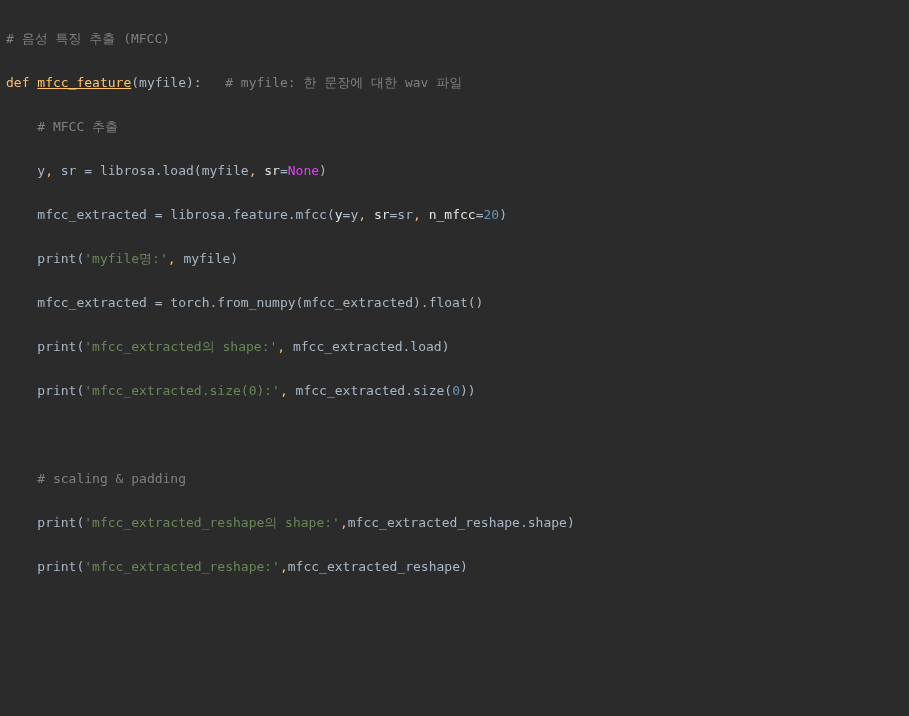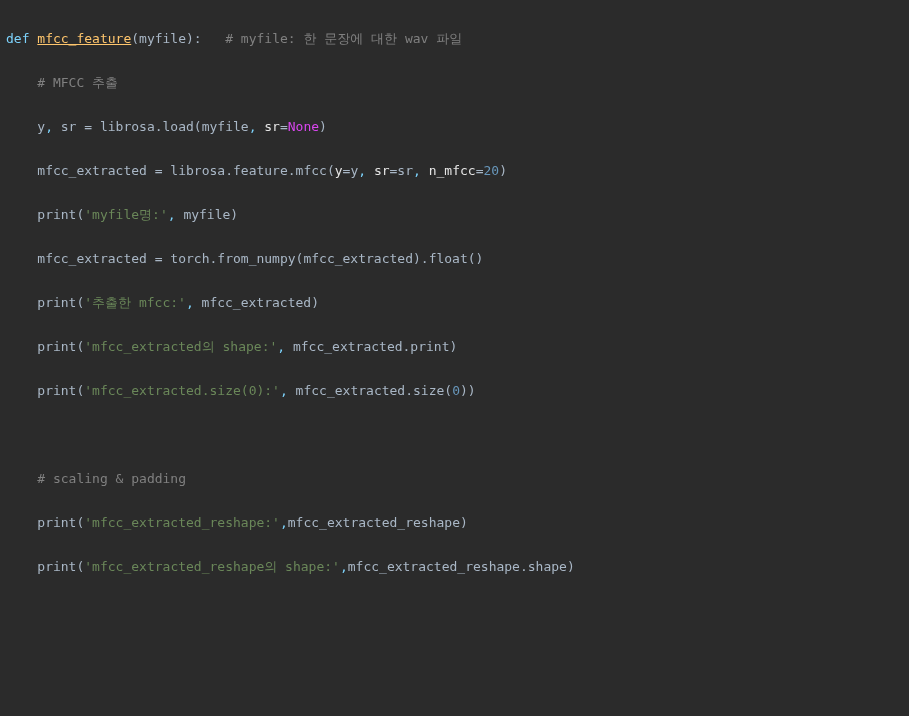--- a/index.html
+++ b/index.html
@@ -10,47 +10,47 @@
     line-height: 22px;
     color: #a9b7c6;
     width: 909px;
     height: 716px;
     overflow: hidden;
     padding: 6px 0 0 6px;
   }
   .code { white-space: pre; }
   .line { display: block; }
   .cm { color: #808080; }
-  .kw { color: #7dd3fc; }
+  .kw { color: #fdba74; }
   .fn { color: #ffc66d; text-decoration: underline; }
   .st { color: #6a8759; }
   .num { color: #6897bb; }
   .pa { color: #a9b7c6; }
   .kwarg { color: #e5e5e5; }
   .non { color: #d946ef; }
   .warn { text-decoration-style: wavy; text-decoration-color: #808080; }
   .tok { display: inline; }
 </style>
 </head>
 <body>
 
 <div class="code">
+<span class="line"><span class="cm tok"># 음성 특징 추출 (MFCC)</span></span>
 <span class="line"><span class="kw tok">def </span><span class="fn tok">mfcc_feature</span><span class="tok">(</span><span class="pa tok warn">myfile</span><span class="tok">):   </span><span class="cm tok"># </span><span class="cm tok warn">myfile</span><span class="cm tok">: 한 문장에 대한 wav 파일</span></span>
 <span class="line"><span class="cm tok">    # MFCC 추출</span></span>
 <span class="line"><span class="tok">    y</span><span class="kw tok">, </span><span class="tok">sr = librosa.load(myfile</span><span class="kw tok">, </span><span class="kwarg tok">sr</span><span class="tok">=</span><span class="non tok">None</span><span class="tok">)</span></span>
 <span class="line"><span class="tok">    mfcc_extracted = librosa.feature.mfcc(</span><span class="kwarg tok">y</span><span class="tok">=y</span><span class="kw tok">, </span><span class="kwarg tok">sr</span><span class="tok">=sr</span><span class="kw tok">, </span><span class="kwarg tok">n_mfcc</span><span class="tok">=</span><span class="num tok">20</span><span class="tok">)</span></span>
 <span class="line"><span class="tok">    print(</span><span class="st tok">'</span><span class="st tok warn">myfile명</span><span class="st tok">:'</span><span class="kw tok">, </span><span class="tok">myfile)</span></span>
 <span class="line"><span class="tok">    mfcc_extracted = torch.from_numpy(mfcc_extracted).float()</span></span>
-<span class="line"><span class="tok">    print(</span><span class="st tok">'추출한 mfcc:'</span><span class="kw tok">, </span><span class="tok">mfcc_extracted)</span></span>
-<span class="line"><span class="tok">    print(</span><span class="st tok">'</span><span class="st tok warn">mfcc_extracted의</span><span class="st tok"> shape:'</span><span class="kw tok">, </span><span class="tok">mfcc_extracted.print)</span></span>
+<span class="line"><span class="tok">    print(</span><span class="st tok">'</span><span class="st tok warn">mfcc_extracted의</span><span class="st tok"> shape:'</span><span class="kw tok">, </span><span class="tok">mfcc_extracted.load)</span></span>
 <span class="line"><span class="tok">    print(</span><span class="st tok">'mfcc_extracted.size(0):'</span><span class="kw tok">, </span><span class="tok">mfcc_extracted.size(</span><span class="num tok">0</span><span class="tok">))</span></span>
 <span class="line"> </span>
 <span class="line"><span class="cm tok">    # scaling &amp; padding</span></span>
+<span class="line"><span class="tok">    print(</span><span class="st tok">'</span><span class="st tok warn">mfcc_extracted_reshape의</span><span class="st tok"> shape:'</span><span class="kw tok warn">,</span><span class="tok">mfcc_extracted_reshape.shape)</span></span>
 <span class="line"><span class="tok">    print(</span><span class="st tok">'mfcc_extracted_reshape:'</span><span class="kw tok warn">,</span><span class="tok">mfcc_extracted_reshape)</span></span>
-<span class="line"><span class="tok">    print(</span><span class="st tok">'</span><span class="st tok warn">mfcc_extracted_reshape의</span><span class="st tok"> shape:'</span><span class="kw tok warn">,</span><span class="tok">mfcc_extracted_reshape.shape)</span></span>
 <span class="line"> </span>
 
 
 
 
 
 
 
 
 

